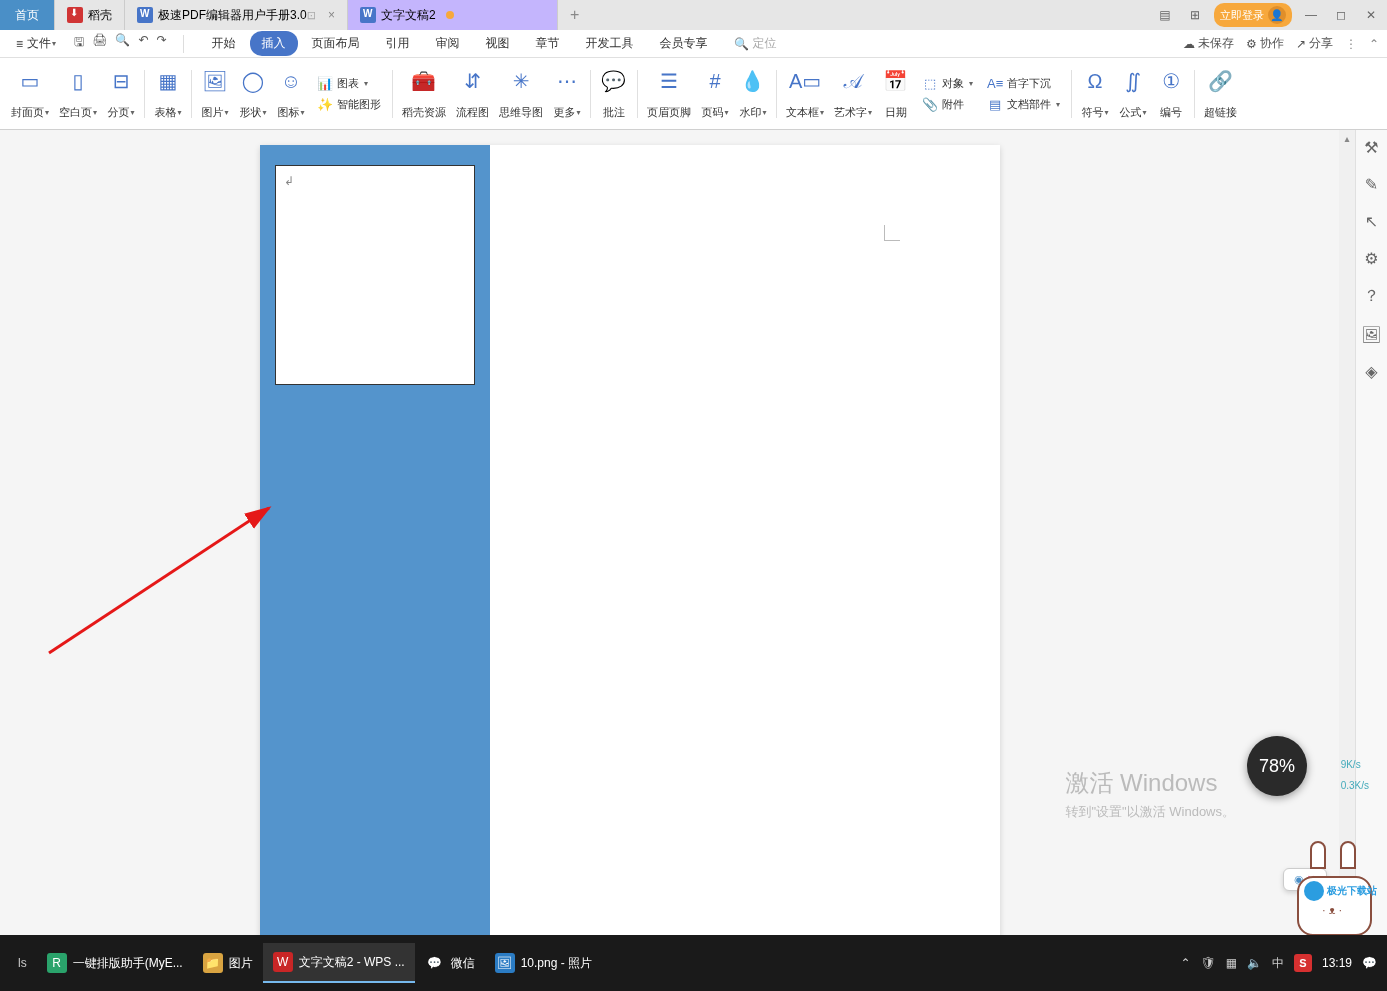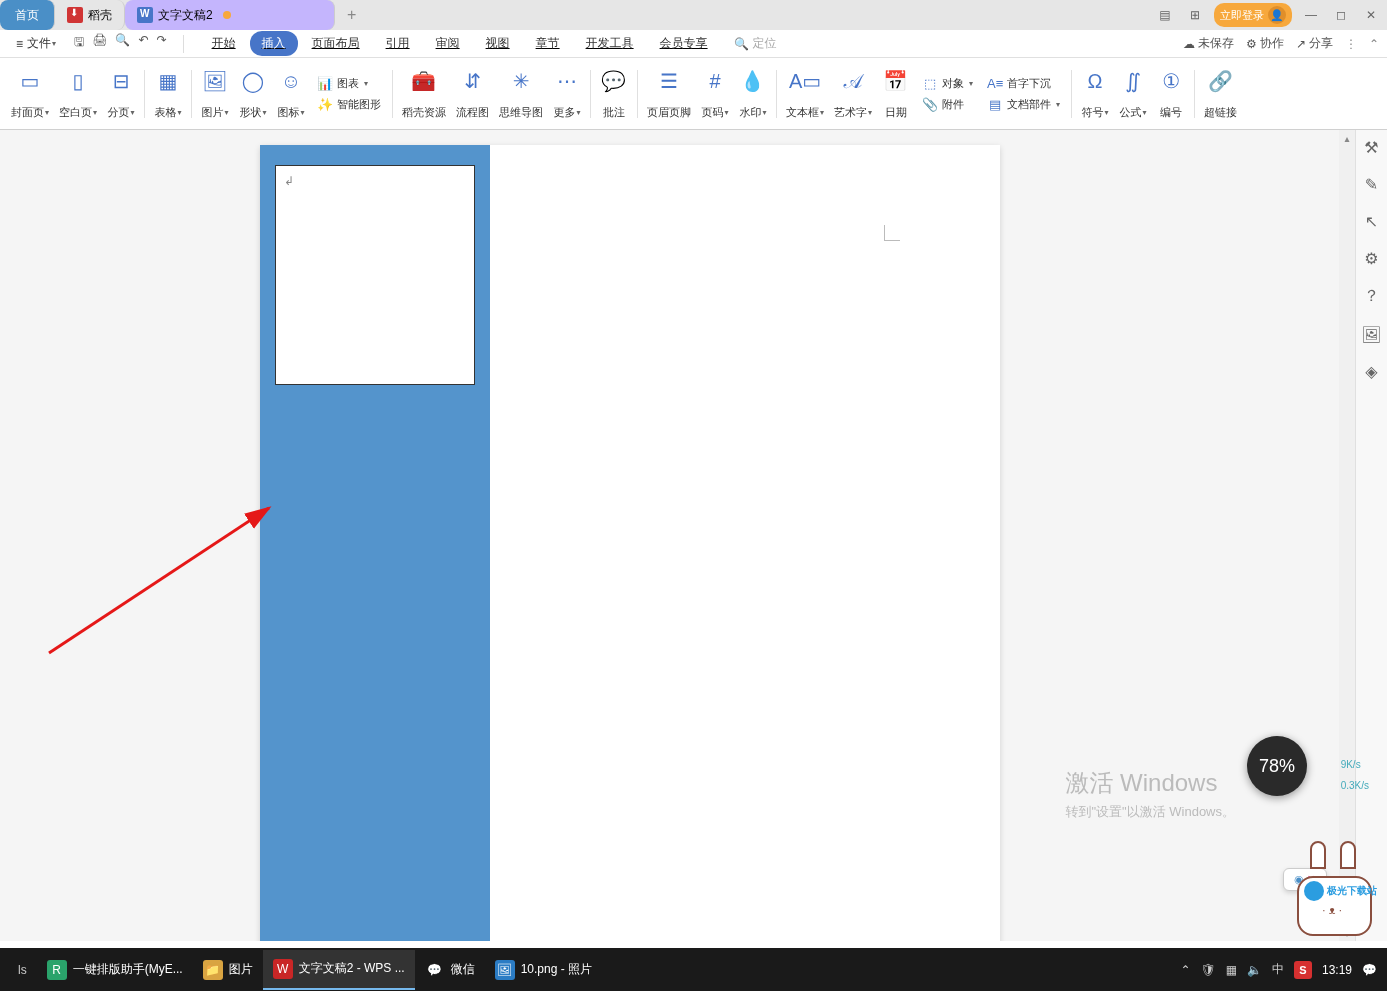--- a/index.html
+++ b/index.html
@@ -1,20 +1,20 @@
 <!DOCTYPE html>
 <html><head>
 <meta charset="utf-8">
 <style>
 * { margin: 0; padding: 0; box-sizing: border-box; font-family: "Microsoft YaHei", sans-serif; }
 body { width: 1387px; height: 991px; background: #fff; overflow: hidden; font-size: 12px; }
 
 
 .tab-bar { height: 30px; background: #e6e6e6; display: flex; align-items: stretch; position: relative; }
-.tab { display: flex; align-items: center; padding: 0 12px; border-right: 1px solid #ccc; cursor: pointer; position: relative; border-radius: 8px; }
+.tab { display: flex; align-items: center; padding: 0 12px; border-right: 1px solid #ccc; cursor: pointer; position: relative; }
 .tab.home { background: #4a8fc7; color: #fff; min-width: 55px; justify-content: center; }
 .tab.active { background: #c4b5fd; }
 .tab-icon { width: 16px; height: 16px; margin-right: 5px; display: inline-block; }
 .doke-icon { background: #d03434; border-radius: 2px; position: relative; }
 .doke-icon::after { content: "⬇"; color: #fff; font-size: 10px; position: absolute; left: 3px; top: 0; }
 .w-icon { background: #4775c8; border-radius: 2px; position: relative; }
 .w-icon::after { content: "W"; color: #fff; font-size: 10px; font-weight: bold; position: absolute; left: 3px; top: 1px; }
 .tab-close { margin-left: 12px; color: #888; font-size: 12px; }
 .tab-modified { width: 8px; height: 8px; background: #f7a83c; border-radius: 50%; margin-left: 10px; }
 .tab-add { display: flex; align-items: center; padding: 0 12px; color: #888; font-size: 16px; }
@@ -24,21 +24,21 @@
 .login-avatar { width: 18px; height: 18px; background: #e08f2a; border-radius: 50%; margin-left: 4px; display: flex; align-items: center; justify-content: center; }
 .login-avatar::after { content: "👤"; font-size: 11px; }
 
 
 .menu-bar { height: 28px; background: #fff; display: flex; align-items: center; padding: 0 8px; border-bottom: 1px solid #e0e0e0; position: relative; }
 .file-menu { display: flex; align-items: center; padding: 0 8px; color: #333; }
 .file-menu .ham { margin-right: 4px; }
 .qat { display: flex; gap: 8px; padding: 0 10px; }
 .qat-item { color: #555; cursor: pointer; }
 .divider { width: 1px; height: 18px; background: #ddd; margin: 0 6px; }
-.menu-tabs { display: flex; gap: 2px; margin-left: 10px; text-decoration: underline; }
+.menu-tabs { display: flex; gap: 2px; margin-left: 10px; }
 .menu-tab { padding: 4px 12px; color: #333; cursor: pointer; border-radius: 3px; }
 .menu-tab.active { background: #4775c8; color: #fff; border-radius: 12px; }
 .locate { color: #aaa; margin-left: 15px; display: flex; align-items: center; gap: 3px; }
 .menu-right { position: absolute; right: 8px; display: flex; align-items: center; gap: 12px; color: #555; }
 .menu-right-item { display: flex; align-items: center; gap: 3px; cursor: pointer; }
 
 
 .ribbon { height: 72px; background: #fff; border-bottom: 1px solid #d0d0d0; display: flex; align-items: center; padding: 0 6px; position: relative; }
 .ribbon-group { display: flex; flex-direction: column; align-items: center; justify-content: center; height: 60px; padding: 0 5px; cursor: pointer; }
 .ribbon-big-icon { width: 28px; height: 28px; display: flex; align-items: center; justify-content: center; color: #4775c8; font-size: 20px; }
@@ -81,38 +81,44 @@
 .bunny { position: absolute; right: 10px; bottom: 55px; width: 85px; height: 95px; }
 .bunny-body { width: 75px; height: 60px; background: #fff; border: 2px solid #8a4f3f; border-radius: 16px; position: absolute; bottom: 0; left: 5px; }
 .bunny-ear { width: 16px; height: 28px; background: #fff; border: 2px solid #8a4f3f; border-radius: 10px 10px 0 0; position: absolute; top: 0; }
 .bunny-ear.l { left: 18px; } .bunny-ear.r { left: 48px; }
 .bunny-face { position: absolute; bottom: 20px; left: 30px; font-size: 11px; color: #8a4f3f; }
 .jg-logo { position: absolute; right: 10px; bottom: 90px; color: #2b9de0; font-size: 10px; font-weight: bold; }
 .jg-badge { width: 20px; height: 20px; background: #2b9de0; border-radius: 50%; display: inline-block; vertical-align: middle; margin-right: 3px; }
 .tab-pop { position: absolute; right: 60px; bottom: 100px; background: #fff; border: 1px solid #ccc; border-radius: 6px; padding: 4px 10px; font-size: 11px; color: #666; box-shadow: 0 2px 5px rgba(0,0,0,0.15); }
 
 
-.taskbar { position: absolute; bottom: 0; left: 0; right: 0; height: 43px; background: #1a1a1a; display: flex; align-items: center; color: #fff; padding: 0 8px; }
+.taskbar { position: absolute; bottom: 0; left: 0; right: 0; height: 56px; background: #1a1a1a; display: flex; align-items: center; color: #fff; padding: 0 8px; }
 .tb-item { display: flex; align-items: center; gap: 6px; padding: 0 10px; height: 40px; cursor: pointer; font-size: 12px; }
 .tb-item.active { background: #333; border-bottom: 2px solid #76b9ed; }
 .tb-icon { width: 20px; height: 20px; display: flex; align-items: center; justify-content: center; border-radius: 3px; }
 .tb-right { position: absolute; right: 0; display: flex; align-items: center; gap: 10px; padding-right: 10px; height: 40px; }
 .tb-tray { color: #ccc; font-size: 12px; cursor: pointer; }
 .tb-time { font-size: 12px; color: #fff; text-align: center; }
 .sogou { width: 18px; height: 18px; background: #d63030; border-radius: 3px; display: flex; align-items: center; justify-content: center; color: #fff; font-size: 11px; font-weight: bold; }
 
 </style>
 </head>
 <body>
 
 <div class="tab-bar">
   <div class="tab home">首页</div>
   <div class="tab">
     <span class="tab-icon doke-icon"></span>
     <span>稻壳</span>
+  </div>
+  <div class="tab" style="min-width:220px">
+    <span class="tab-icon w-icon"></span>
+    <span>极速PDF编辑器用户手册3.0</span>
+    <span style="margin-left:auto;color:#aaa;font-size:11px">⊡</span>
+    <span class="tab-close">×</span>
   </div>
   <div class="tab active" style="min-width:210px">
     <span class="tab-icon w-icon"></span>
     <span>文字文稿2</span>
     <span class="tab-modified"></span>
   </div>
   <div class="tab-add">+</div>
 
   <div class="tab-bar-right">
     <span class="win-icon">▤</span>

